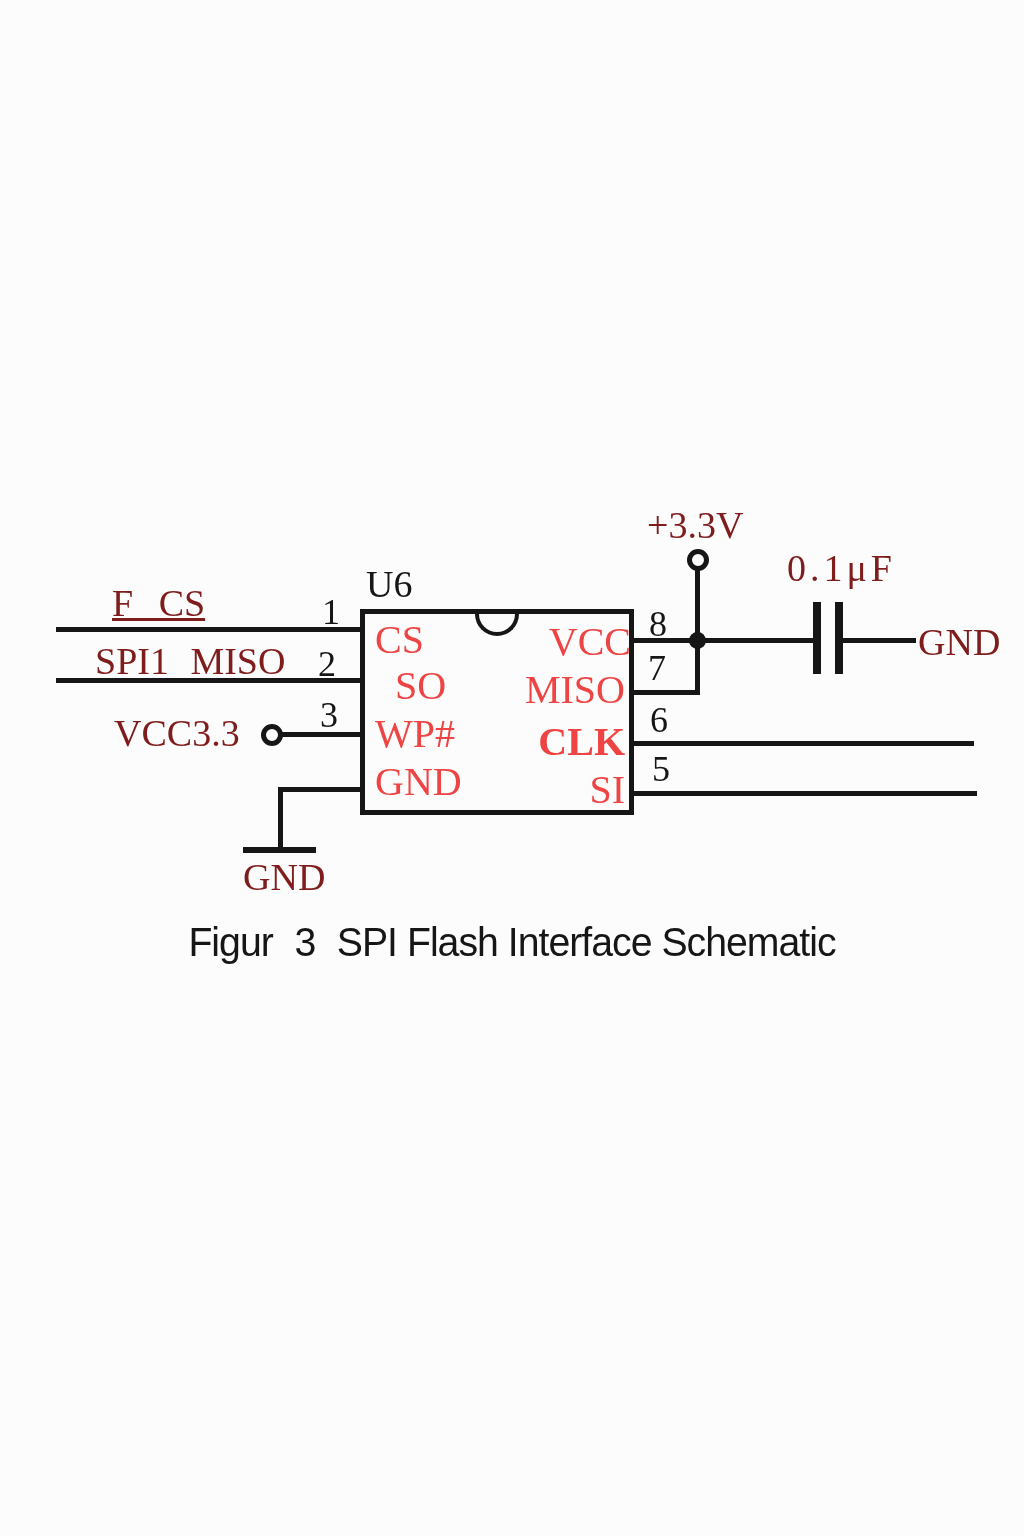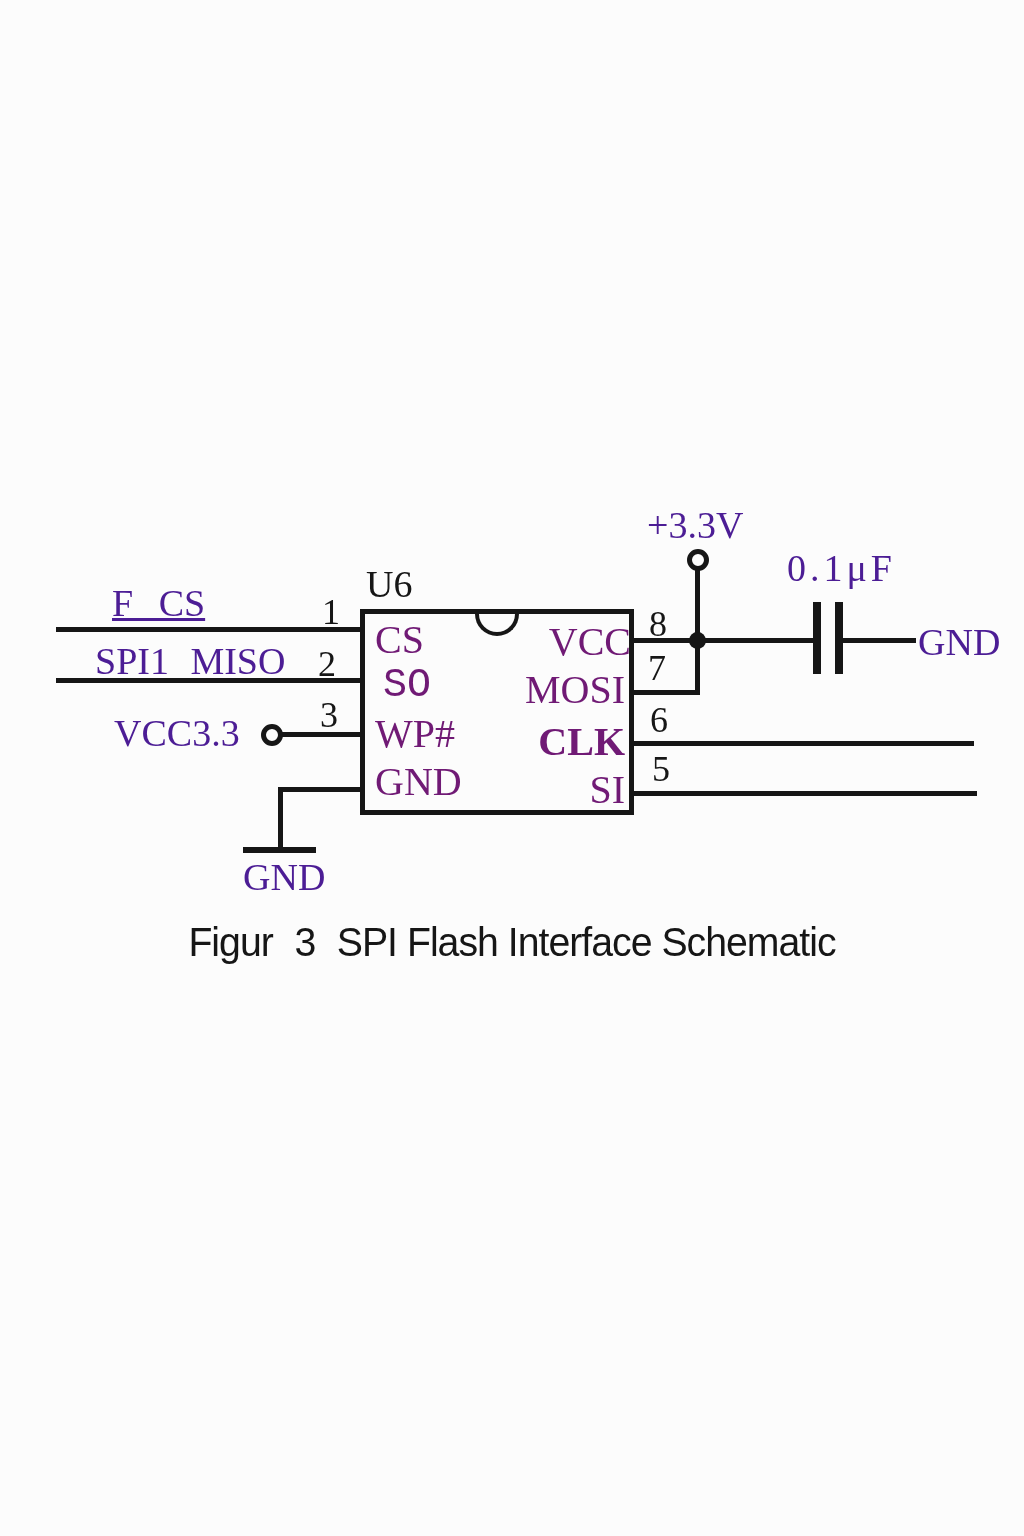--- a/index.html
+++ b/index.html
@@ -66,34 +66,34 @@
     width: 8px;
     height: 72px;
     background: #161616;
   }
   .net-label {
     position: absolute;
     font-size: 38px;
     line-height: 1;
     white-space: pre;
     word-spacing: 12px;
-    color: #4c1d95;
+    color: #7f1d1d;
   }
   .pin-num {
     position: absolute;
     font-size: 36px;
     line-height: 1;
     color: #161616;
   }
   .pin-name {
     position: absolute;
     font-size: 40px;
     line-height: 1;
     white-space: pre;
-    color: #701a75;
+    color: #ef4444;
   }
   .pin-name.right {
     text-align: right;
   }
   .refdes {
     position: absolute;
     left: 366px;
     top: 565px;
     font-size: 38px;
     line-height: 1;
@@ -132,25 +132,25 @@
   <div class="wire" style="left:631px; top:690px; width:69px; height:5px;"></div>
   <div class="wire" style="left:695px; top:569px; width:5px; height:126px;"></div>
   <div class="wire" style="left:631px; top:741px; width:343px; height:5px;"></div>
   <div class="wire" style="left:631px; top:791px; width:346px; height:5px;"></div>
 
   <div class="ic-box"></div>
   <div class="ic-notch"></div>
   <div class="refdes">U6</div>
 
   <div class="pin-name" style="left:375px; top:620px;">CS</div>
-  <div class="pin-name" style="left:383px; top:666px;font-family:Liberation Mono, monospace;">SO</div>
+  <div class="pin-name" style="left:395px; top:666px;">SO</div>
   <div class="pin-name" style="left:375px; top:714px;">WP#</div>
   <div class="pin-name" style="left:375px; top:762px;">GND</div>
   <div class="pin-name right" style="right:393px; top:622px;">VCC</div>
-  <div class="pin-name right" style="right:399px; top:670px;">MOSI</div>
+  <div class="pin-name right" style="right:399px; top:670px;">MISO</div>
   <div class="pin-name right" style="right:399px; top:722px;font-weight:bold;">CLK</div>
   <div class="pin-name right" style="right:399px; top:770px;text-align:right;">SI</div>
 
   <div class="pin-num" style="left:322px; top:594px;">1</div>
   <div class="pin-num" style="left:318px; top:646px;">2</div>
   <div class="pin-num" style="left:320px; top:697px;">3</div>
   <div class="pin-num" style="left:649px; top:606px;">8</div>
   <div class="pin-num" style="left:648px; top:650px;">7</div>
   <div class="pin-num" style="left:650px; top:702px;">6</div>
   <div class="pin-num" style="left:652px; top:751px;">5</div>

